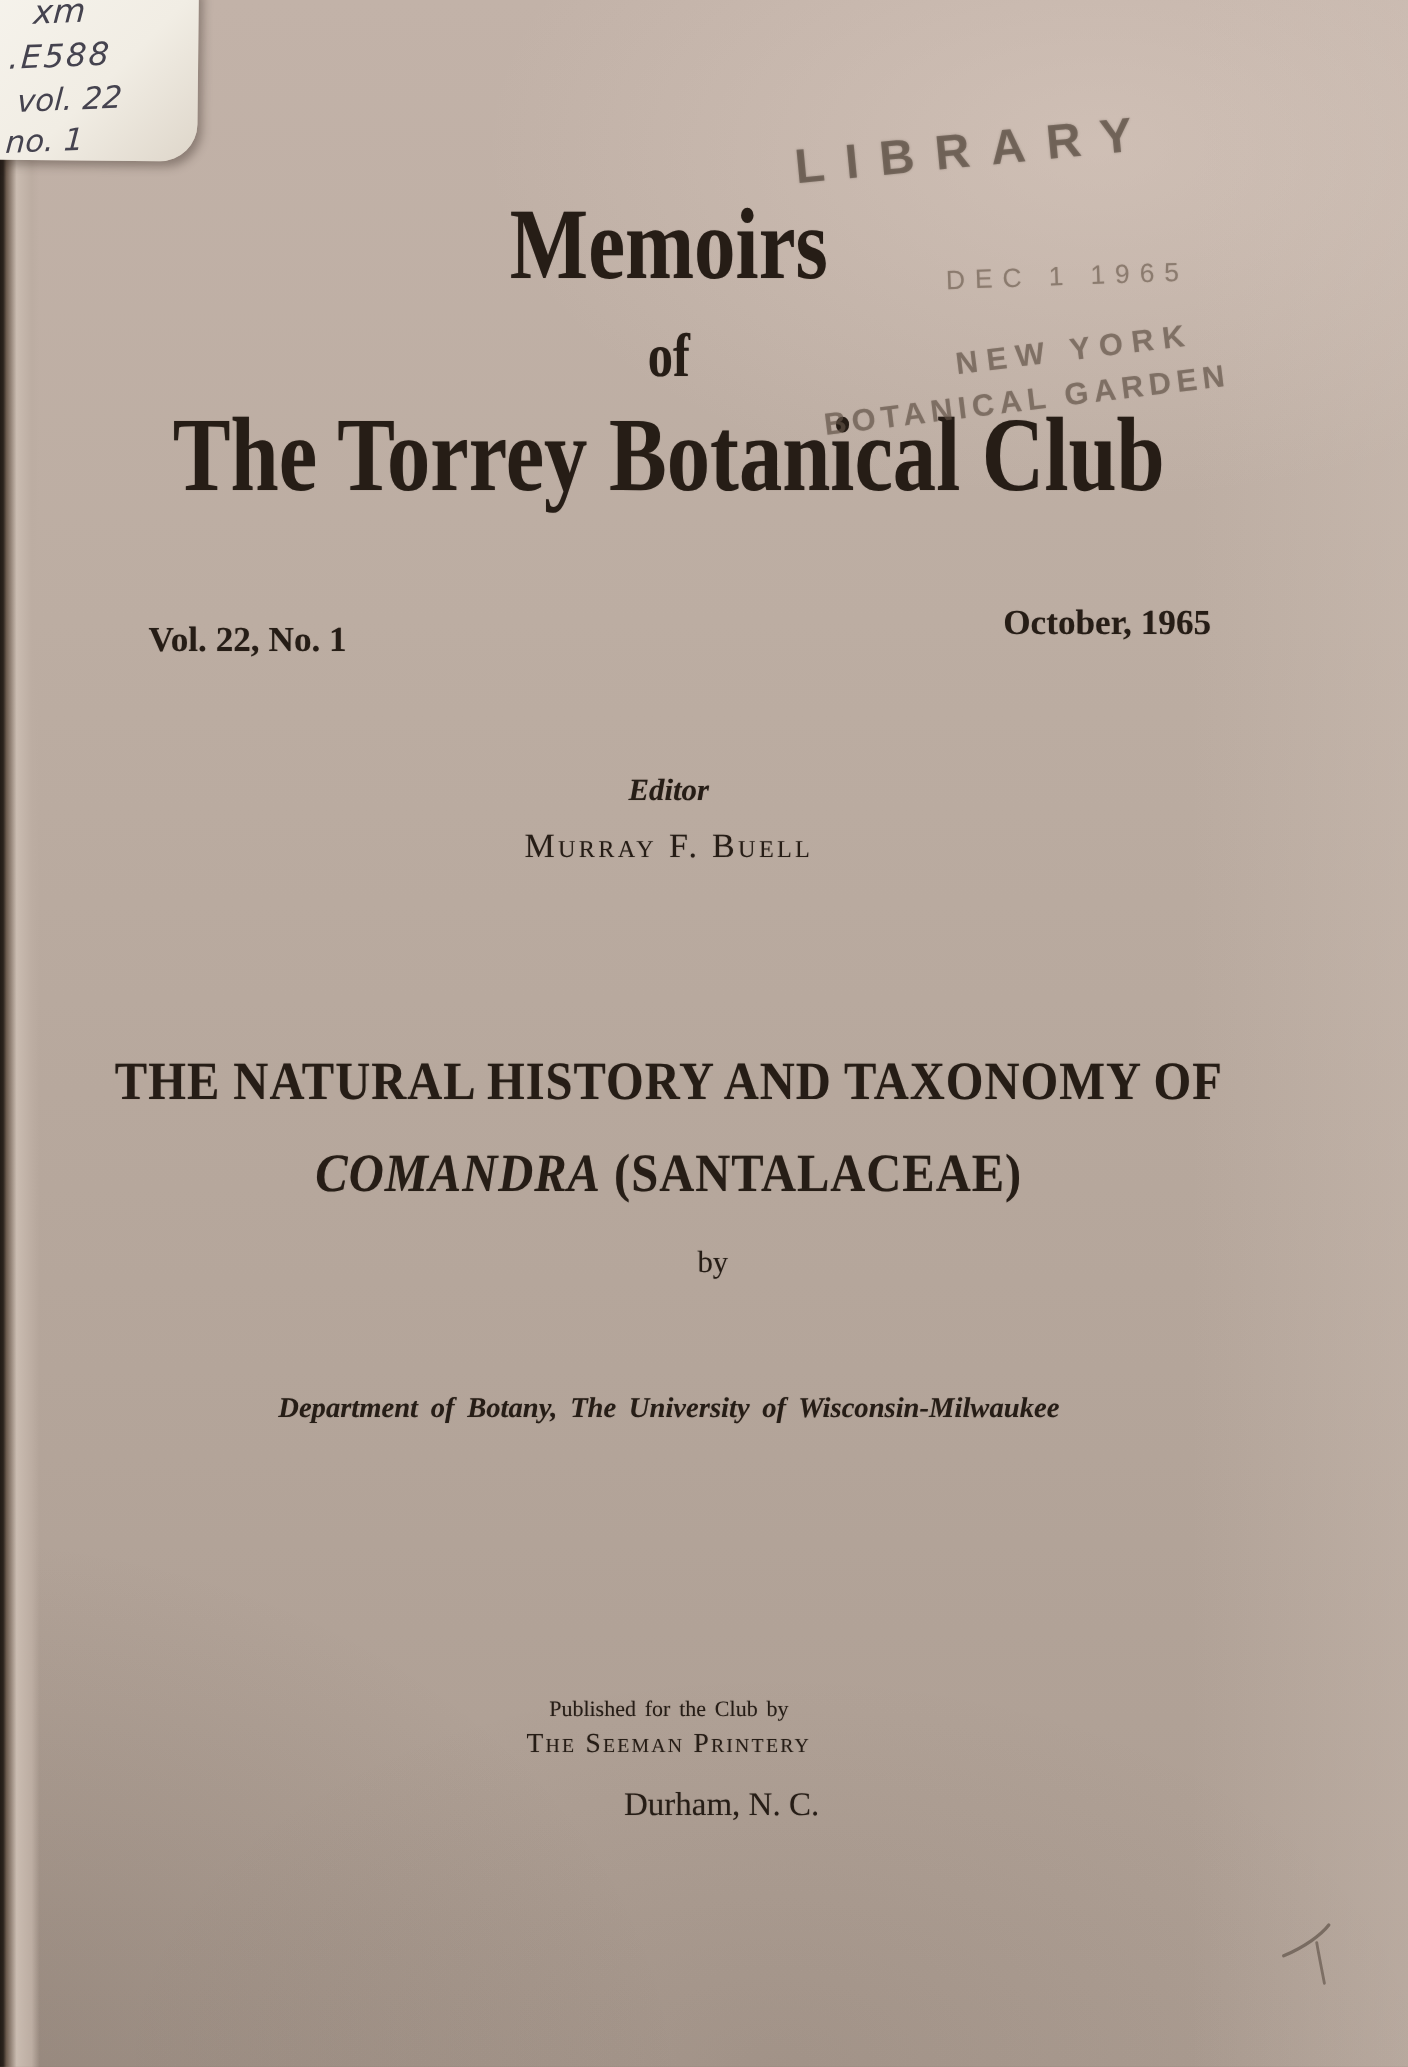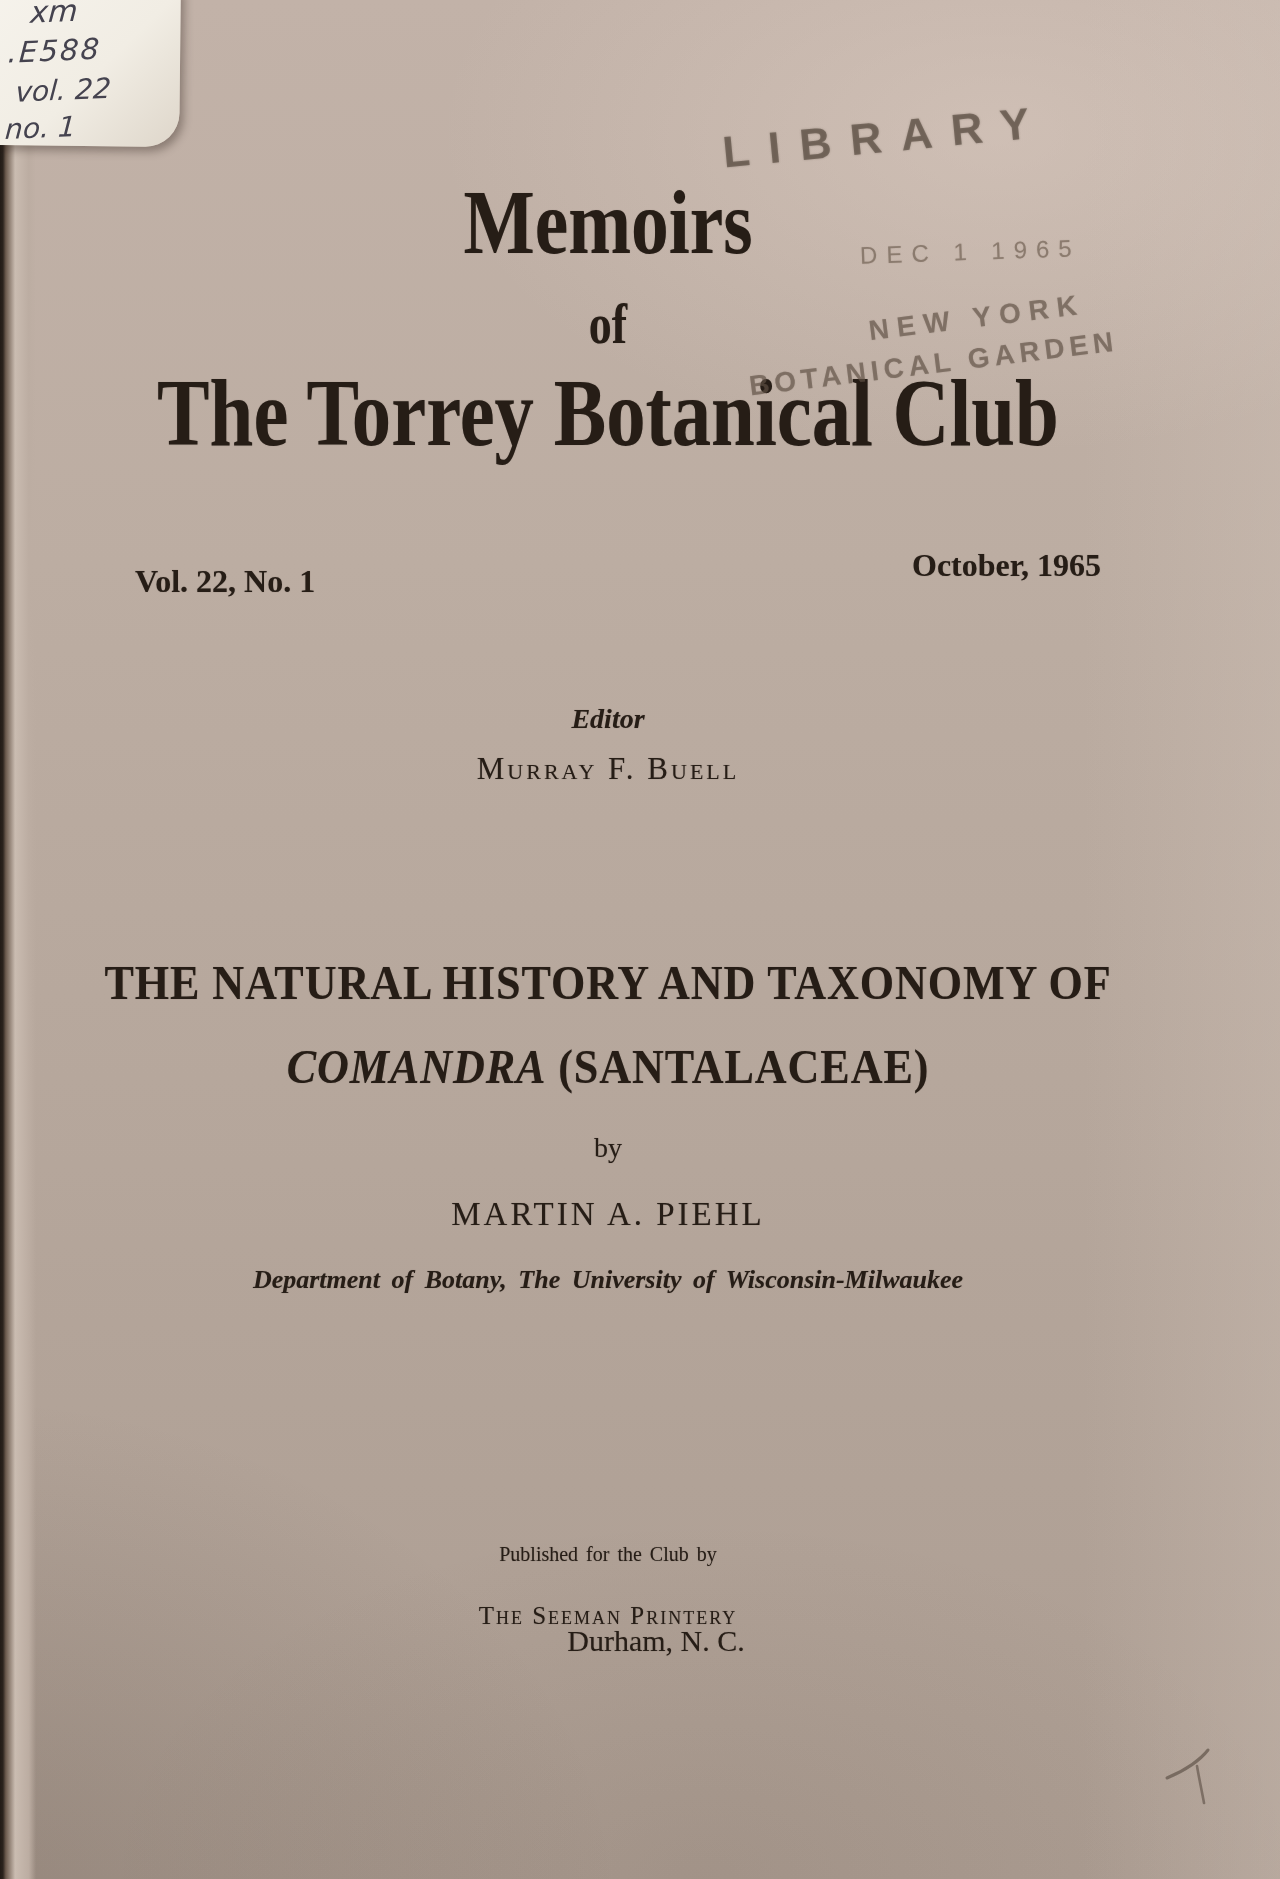--- a/index.html
+++ b/index.html
@@ -74,26 +74,26 @@
   .masthead2{top:294px;font-size:56px;}
   .masthead3{top:360px;font-size:96px;}
   .issue-row{top:548px;font-size:32px;font-weight:bold;}
   .issue-vol{position:absolute;left:135px;top:0;margin-top:16px;}
   .issue-date{position:absolute;right:115px;top:0;}
   .editor-label{top:704px;font-size:28px;font-weight:bold;font-style:italic;}
   .editor-name{top:752px;font-size:31px;font-variant:small-caps;letter-spacing:3px;}
   .title1{top:956px;font-size:49px;font-weight:bold;transform:scaleX(.9);letter-spacing:1px;}
   .title2{top:1040px;font-size:49px;font-weight:bold;transform:scaleX(.9);letter-spacing:1px;}
   .genus{font-style:italic;}
-  .byline{top:1133px;font-size:28px;}
+  .byline{top:1133px;font-size:28px;margin-left:40px;}
   .author{top:1196px;font-size:33px;letter-spacing:3px;}
   .affil1{top:1266px;font-size:26px;font-weight:bold;font-style:italic;word-spacing:5px;}
   .affil2{top:1312px;font-size:26px;font-weight:bold;font-style:italic;word-spacing:4px;}
   .imprint1{top:1543px;font-size:20px;word-spacing:3px;}
-  .imprint2{top:1572px;font-size:25px;font-variant:small-caps;letter-spacing:2px;margin-top:30px;}
+  .imprint2{top:1572px;font-size:25px;font-variant:small-caps;letter-spacing:2px;}
   .imprint3{top:1624px;font-size:30px;padding-left:48px;}
   .pencil{position:absolute;left:1160px;top:1742px;z-index:4;}
 </style>
 </head>
 <body>
 
 <div class="cover">
 
   <div class="spine"></div>
   <div class="right-sheen"></div>
@@ -121,21 +121,20 @@
       <span class="issue-date">October, 1965</span>
     </div>
 
     <div class="line editor-label">Editor</div>
     <div class="line editor-name">Murray F. Buell</div>
 
     <div class="line title1">THE NATURAL HISTORY AND TAXONOMY OF</div>
     <div class="line title2"><span class="genus">COMANDRA</span><span> (SANTALACEAE)</span></div>
 
     <div class="line byline">by</div>
-    <div class="line author">MARTIN A. PIEHL</div>
     <div class="line affil1">Department of Botany, The University of Wisconsin-Milwaukee</div>
 
     <div class="line imprint1">Published for the Club by</div>
     <div class="line imprint2">The Seeman Printery</div>
     <div class="line imprint3">Durham, N. C.</div>
   </div>
 
   <svg class="pencil" width="56" height="68" viewBox="0 0 56 68">
     <path d="M 48 8 C 41 17 26 28 7 36" fill="none" stroke="#6f6157" stroke-width="3" stroke-linecap="round" opacity="0.85"></path>
     <path d="M 37 24 C 39 36 42 50 44 61" fill="none" stroke="#6f6157" stroke-width="2.6" stroke-linecap="round" opacity="0.8"></path>

